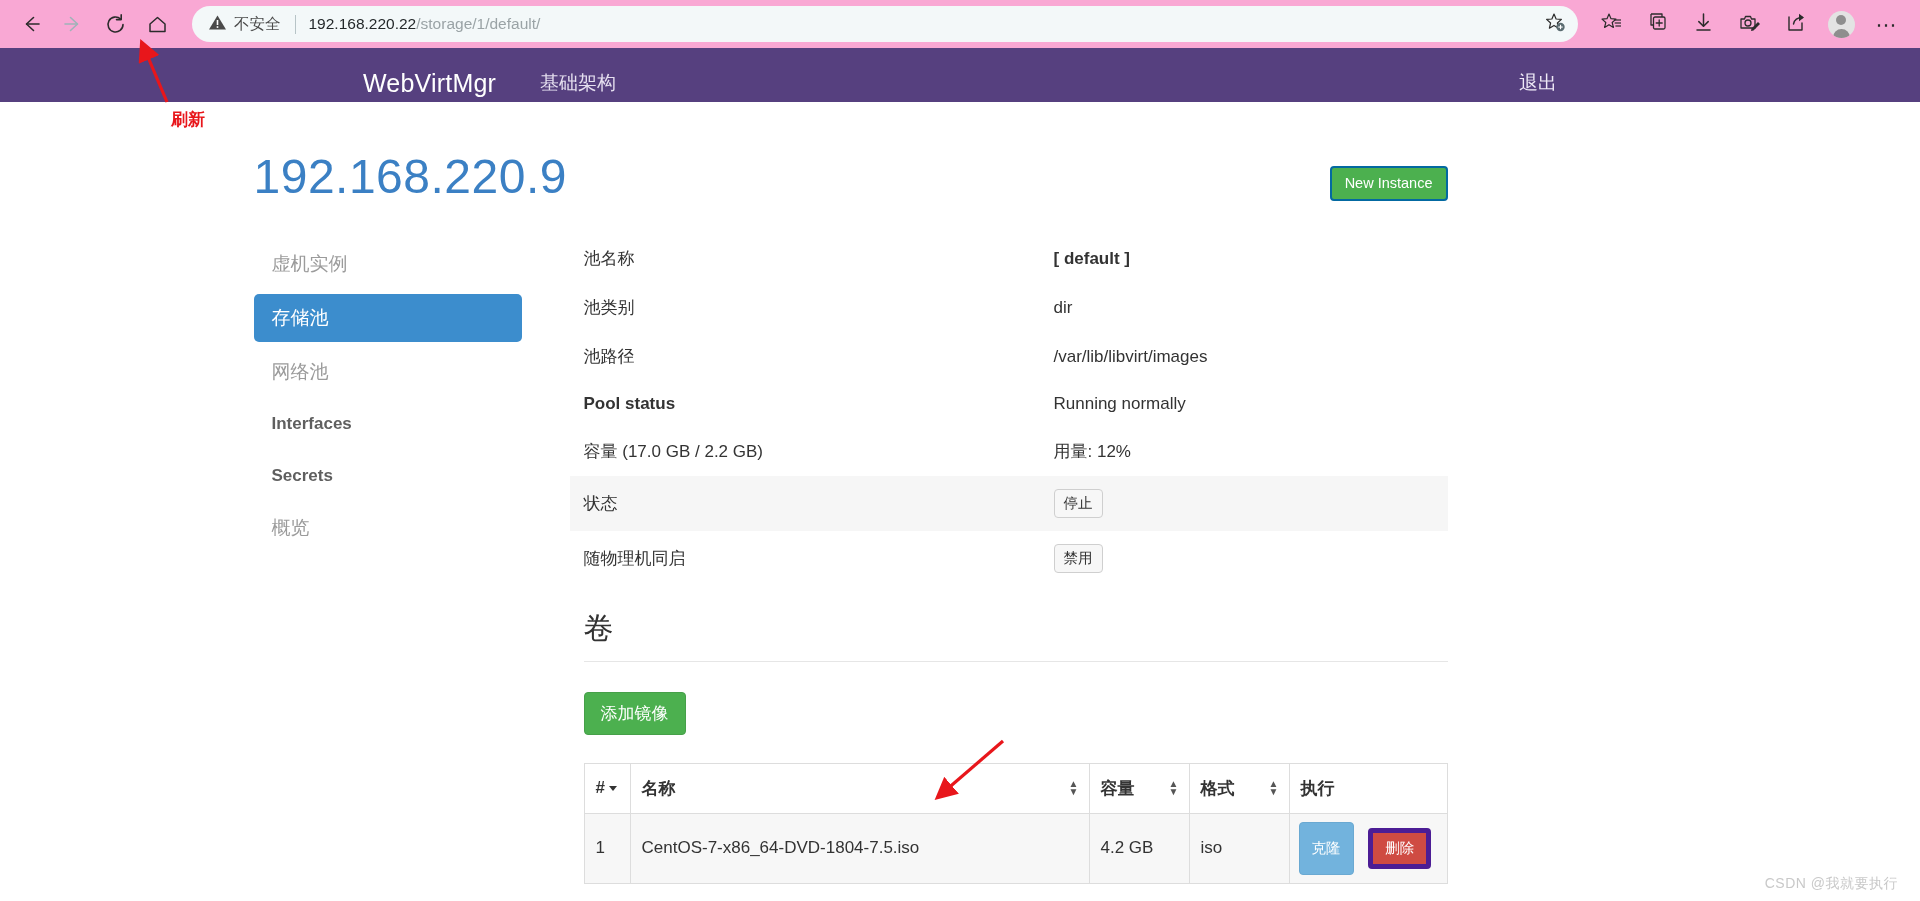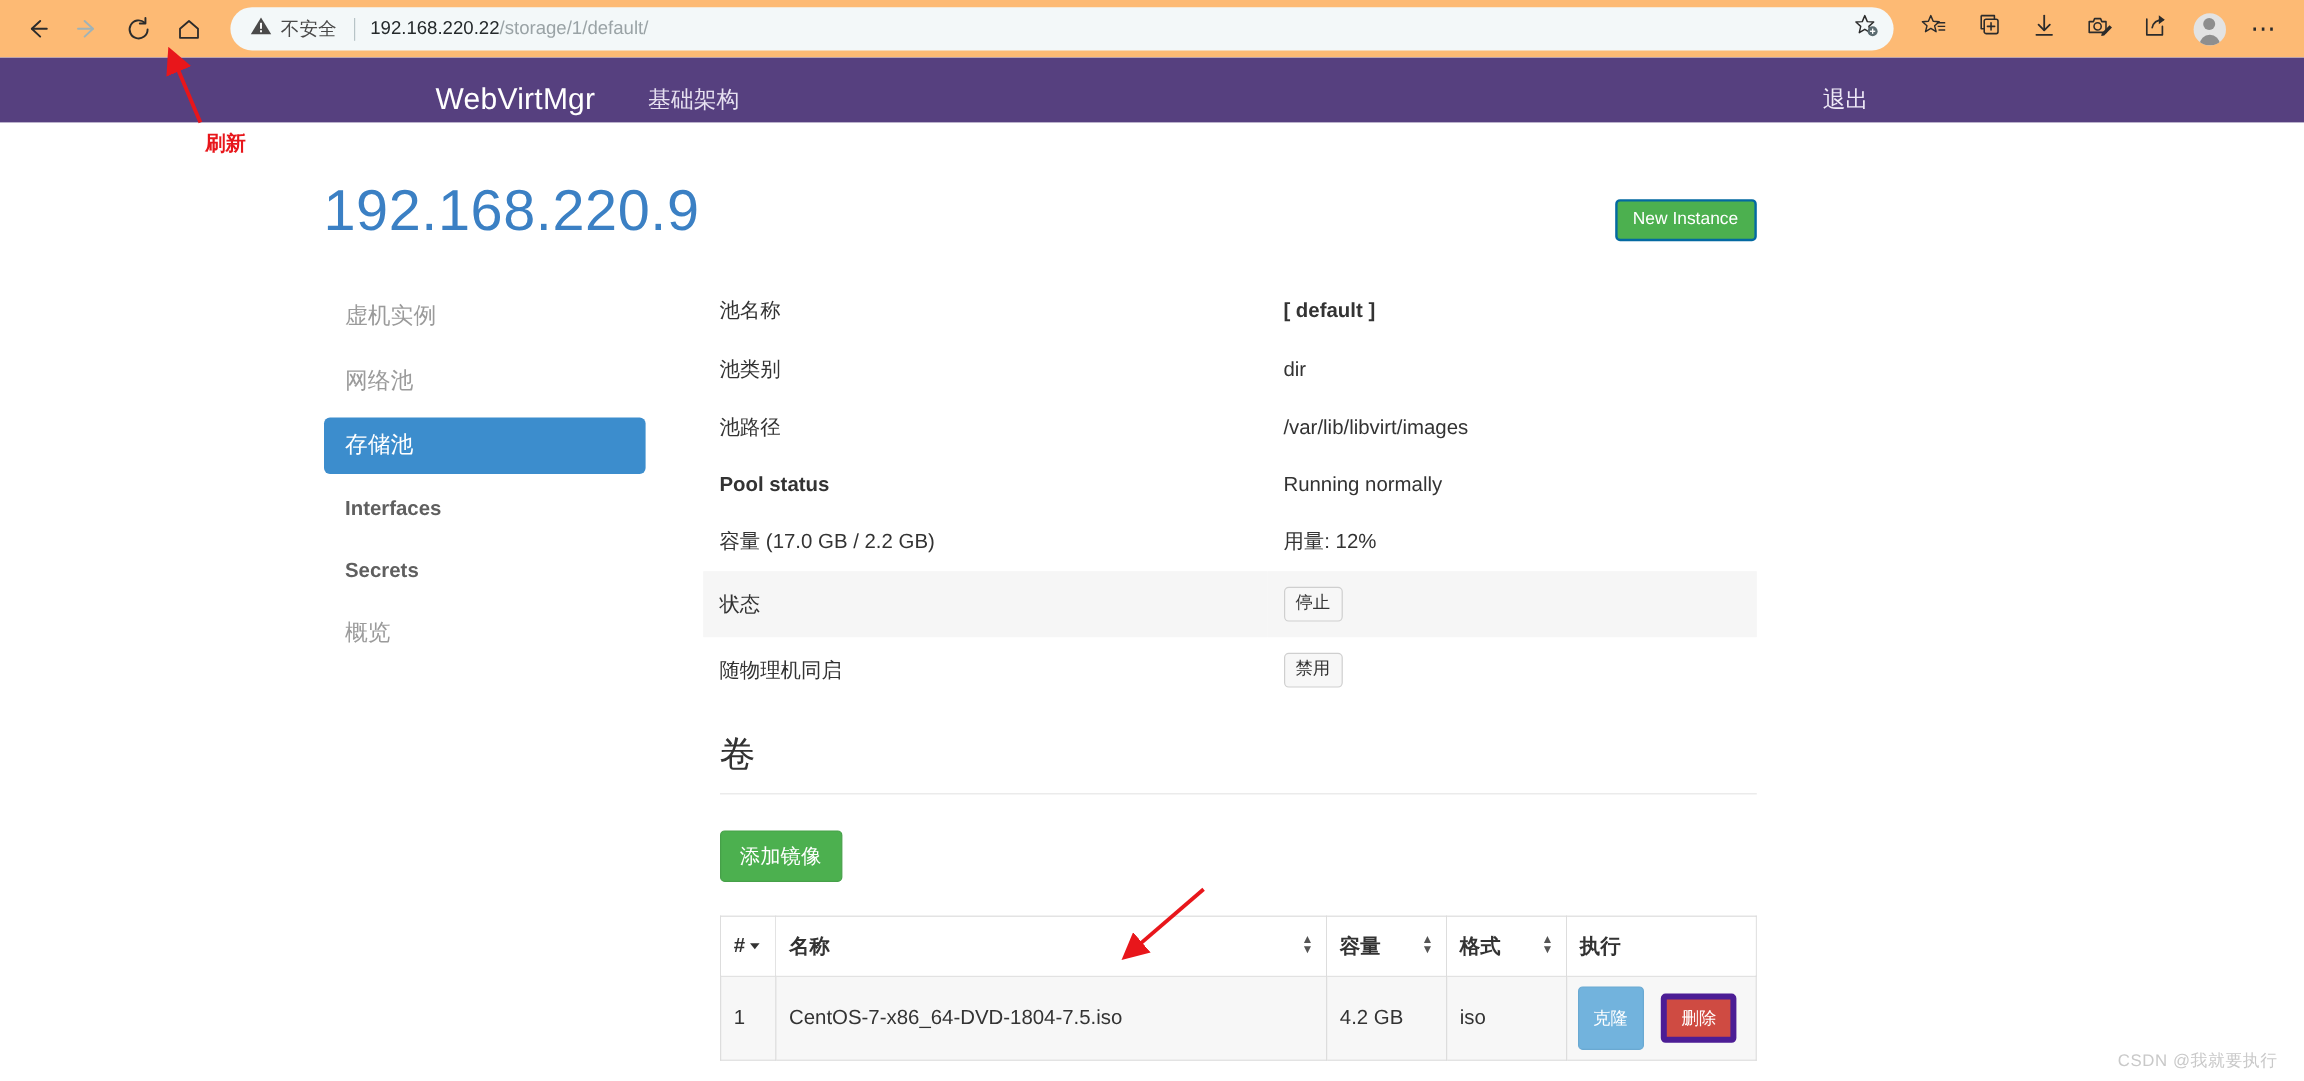--- a/index.html
+++ b/index.html
@@ -8,21 +8,21 @@
     width: 1920px; height: 901px;
     overflow: hidden;
     background: #ffffff;
     font-family: "Liberation Sans", sans-serif;
   }
 
   
   .browser-bar {
     position: absolute; top: 0; left: 0;
     width: 1920px; height: 48px;
-    background: #fdba74;
+    background: #f9a8d4;
     display: flex; align-items: center;
     padding: 0 10px;
   }
   .nav-btn {
     width: 42px; height: 42px;
     display: flex; align-items: center; justify-content: center;
     border-radius: 4px;
     flex: 0 0 auto;
   }
   .nav-btn svg { display: block; }
@@ -112,21 +112,21 @@
     font-size: 19px;
   }
   .nav-right {
     position: absolute; right: 0; top: 50%;
     transform: translateY(-50%);
     color: #efeaf7;
     font-size: 19px;
   }
 
   .content {
-    position: absolute; top: 70px; left: 16px;
+    position: absolute; top: 70px; left: 0;
     width: 1701px;
   }
   .container {
     width: 1194px;
     margin: 0 auto;
     position: relative;
   }
 
   .page-head {
     position: relative;
@@ -433,22 +433,22 @@
 
       <div class="page-head">
         <h1 class="page-title">192.168.220.9</h1>
         <span class="btn-new-instance">New Instance</span>
       </div>
 
       <div class="row-main">
 
         <div class="sidebar">
           <div class="side-item">虚机实例</div>
+          <div class="side-item active">存储池</div>
           <div class="side-item">网络池</div>
-          <div class="side-item active">存储池</div>
           <div class="side-item en">Interfaces</div>
           <div class="side-item en">Secrets</div>
           <div class="side-item">概览</div>
         </div>
 
         <div class="detail-col">
           <table class="detail-table">
             <tbody>
                 <tr>
               <td class="key">池名称</td>

